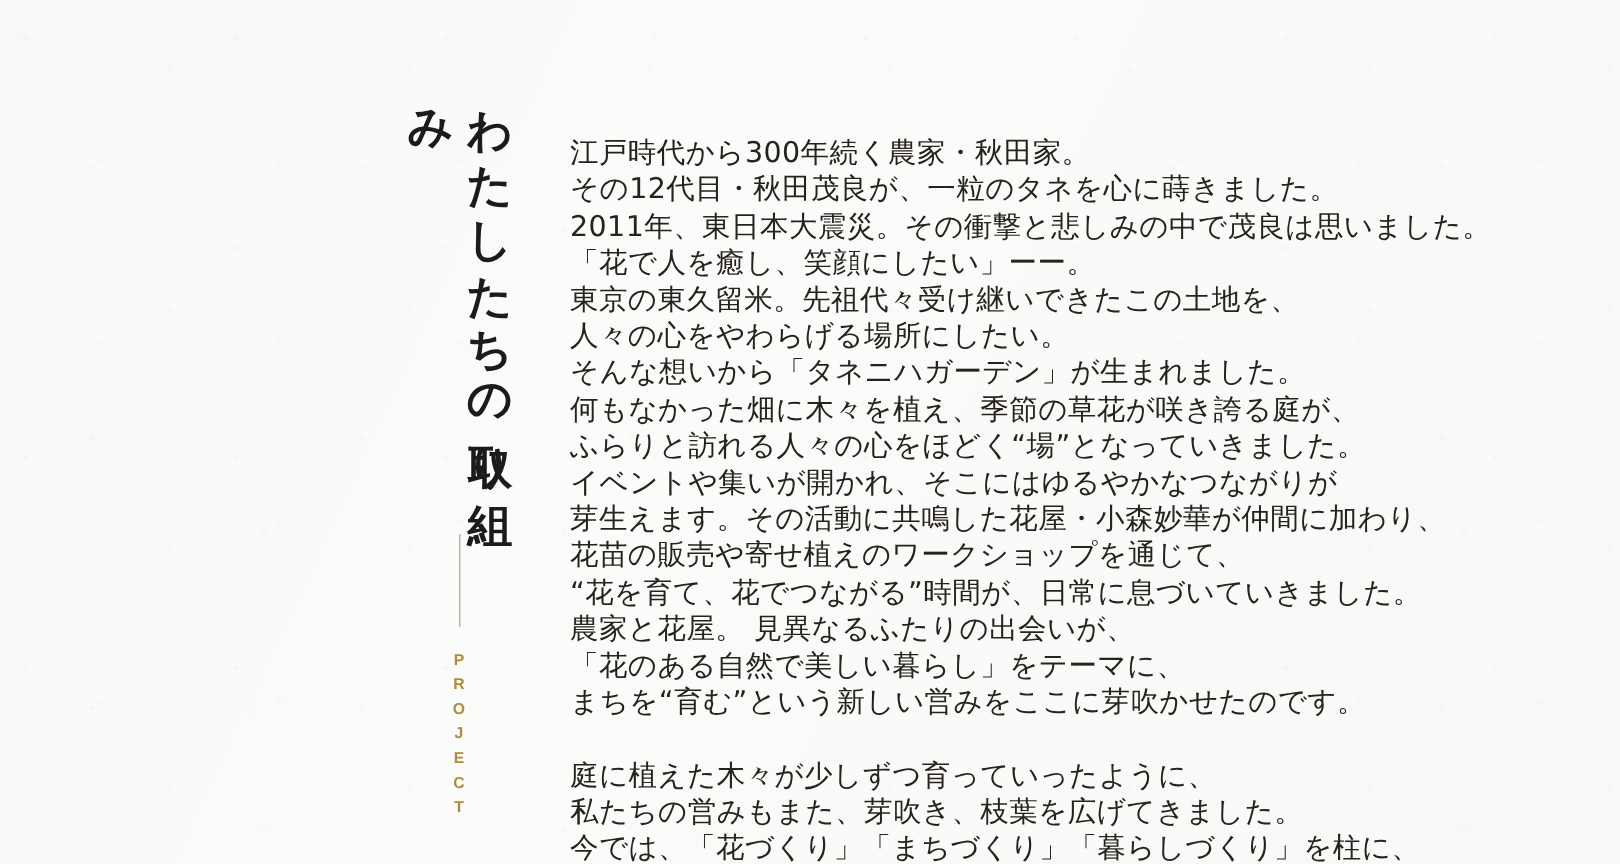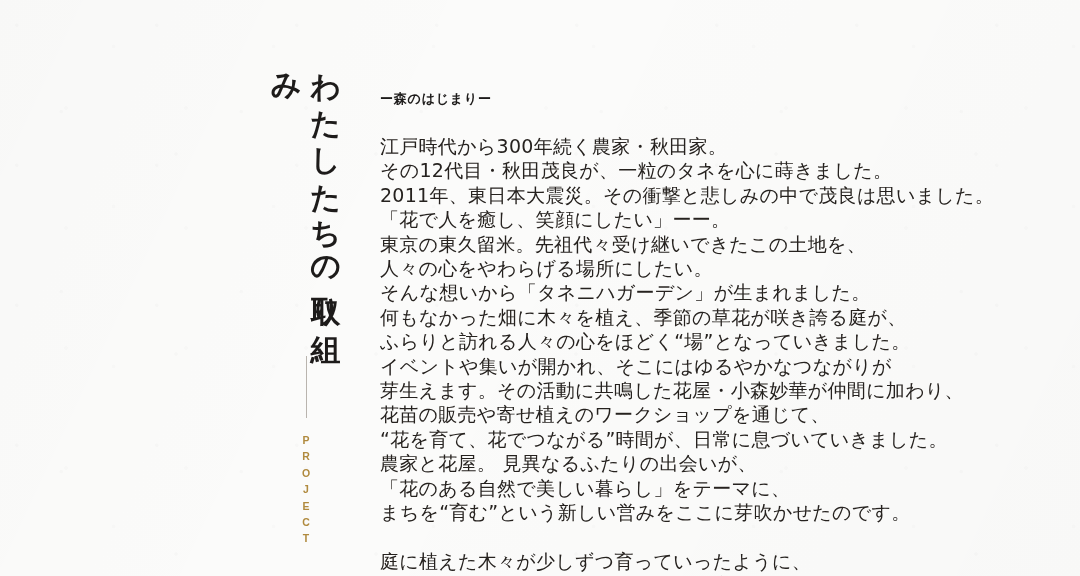--- a/index.html
+++ b/index.html
@@ -110,21 +110,20 @@
 <div class="page">
   <div class="paper-texture"></div>
 
   <div class="vertical-heading-block">
     <div class="vertical-title">わたしたちの取り組み</div>
     <div class="rule-vertical"></div>
     <div class="vertical-kicker">PROJECT</div>
   </div>
 
   <div class="body-block">
-    <p class="section-label">ー森のはじまりー</p>
     <p class="para">江戸時代から300年続く農家・秋田家。
 その12代目・秋田茂良が、一粒のタネを心に蒔きました。
 2011年、東日本大震災。その衝撃と悲しみの中で茂良は思いました。
 「花で人を癒し、笑顔にしたい」ーー。
 東京の東久留米。先祖代々受け継いできたこの土地を、
 人々の心をやわらげる場所にしたい。
 そんな想いから「タネニハガーデン」が生まれました。
 何もなかった畑に木々を植え、季節の草花が咲き誇る庭が、
 ふらりと訪れる人々の心をほどく“場”となっていきました。
 イベントや集いが開かれ、そこにはゆるやかなつながりが

